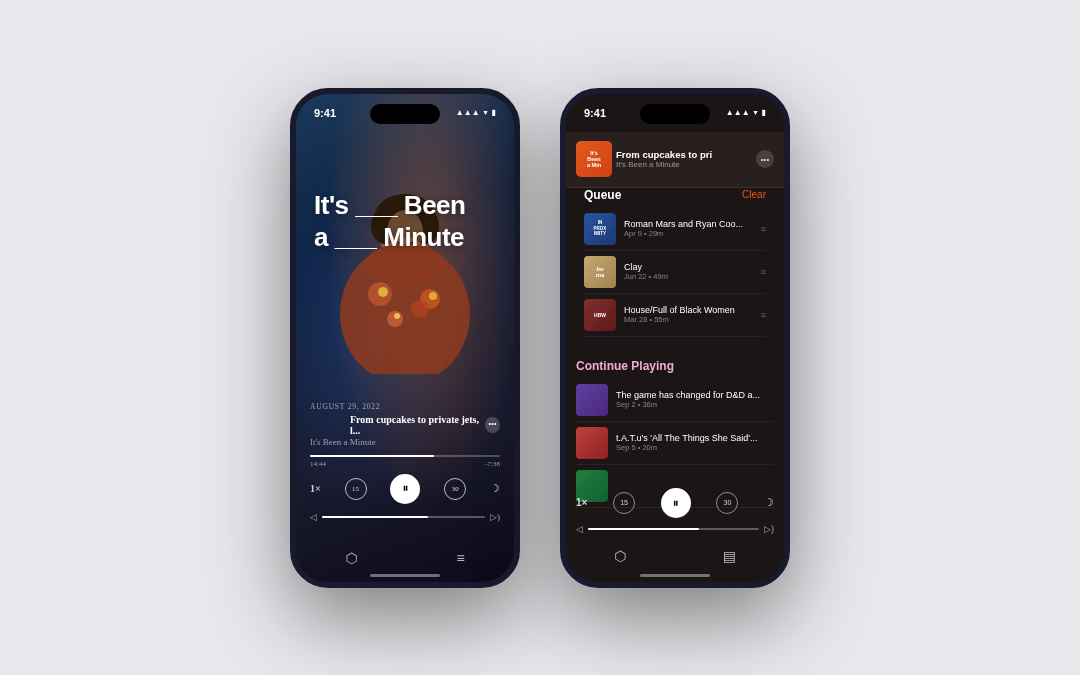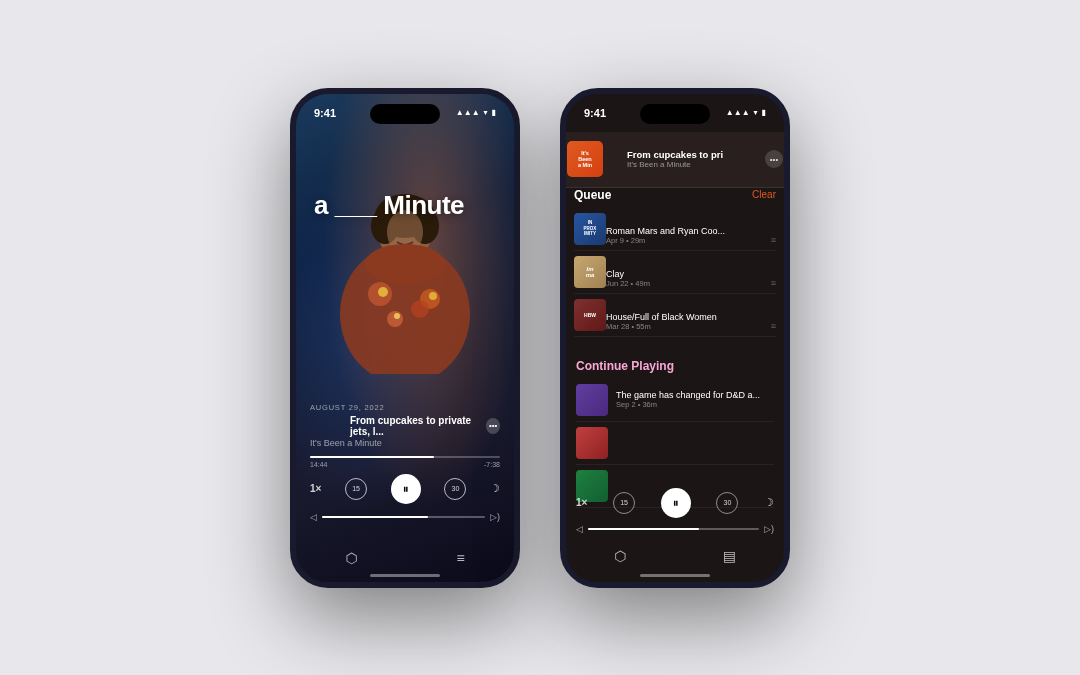--- a/index.html
+++ b/index.html
@@ -110,20 +110,21 @@
       letter-spacing: -0.5px;
       text-shadow: 0 2px 8px rgba(0,0,0,0.4);
     }
 
     .left-controls {
       position: absolute;
       bottom: 60px;
       left: 14px;
       right: 14px;
       z-index: 10;
+      font-family: Liberation Serif, serif;
     }
     .episode-date {
       font-size: 7.5px;
       color: rgba(255,255,255,0.55);
       letter-spacing: 0.8px;
       text-transform: uppercase;
       margin-bottom: 3px;
     }
     .episode-title-row {
       display: flex;
@@ -262,22 +263,22 @@
 
     
     .now-playing-bar {
       position: absolute;
       top: 38px;
       left: 0; right: 0;
       height: 56px;
       background: #2a1f1f;
       display: flex;
       align-items: center;
-      padding: 0 1px;
-      gap: 24px;
+      padding: 0 10px;
+      gap: 4px;
       border-bottom: 0.5px solid rgba(255,255,255,0.08);
     }
     .np-thumb {
       width: 36px; height: 36px;
       border-radius: 5px;
       background: linear-gradient(135deg, #e05a20, #d44010);
       flex-shrink: 0;
       overflow: hidden;
       display: flex; align-items: center; justify-content: center;
       font-size: 8px;
@@ -306,42 +307,43 @@
       display: flex; align-items: center; justify-content: center;
       font-size: 8px;
       color: rgba(255,255,255,0.8);
     }
 
     
     .queue-section {
       position: absolute;
       top: 94px;
       left: 0; right: 0;
-      padding: 0 8px;
+      padding: 0 18px;
     }
     .queue-header {
       display: flex;
       justify-content: space-between;
       align-items: center;
       margin-bottom: 6px;
     }
     .queue-label {
       font-size: 12px;
       font-weight: 700;
       color: #fff;
     }
     .queue-clear {
       font-size: 10px;
       color: #e05a20;
       font-weight: 500;
     }
 
     .queue-item {
       display: flex;
-      align-items: flex-end;
+      align-items: center;
+      gap: 8px;
       padding: 5px 0;
       border-bottom: 0.5px solid rgba(255,255,255,0.06);
     }
     .qi-thumb {
       width: 32px; height: 32px;
       border-radius: 4px;
       flex-shrink: 0;
     }
     .qi-thumb-1 {
       background: linear-gradient(135deg, #2855a0, #1a3a70);
@@ -473,20 +475,21 @@
       <ellipse cx="100" cy="82" rx="14" ry="18" fill="#2a1a0a"></ellipse>
 
       <ellipse cx="80" cy="88" rx="18" ry="22" fill="#9B6E4C" opacity="0.6"></ellipse>
 
       <path d="M 72 98 Q 80 104 88 98" stroke="#5a3020" stroke-width="2" fill="none"></path>
 
       <ellipse cx="80" cy="120" rx="40" ry="20" fill="#8B3A20"></ellipse>
     </svg>
 
     <div class="podcast-text-overlay">
+      <div>It's  ___  Been</div>
       <div>a  ___  Minute</div>
     </div>
 
     <div class="dynamic-island"></div>
 
     <div class="status-bar">
       <span class="status-time">9:41</span>
       <div class="status-icons">
         <span>▲▲▲</span>
         <span>▾</span>
@@ -609,20 +612,24 @@
       <div class="cp-item">
         <div class="cp-thumb cp-thumb-1"></div>
         <div class="cp-info">
           <div class="cp-title">The game has changed for D&amp;D a...</div>
           <div class="cp-meta">Sep 2 • 36m</div>
         </div>
       </div>
 
       <div class="cp-item">
         <div class="cp-thumb cp-thumb-2"></div>
+        <div class="cp-info">
+          <div class="cp-title">t.A.T.u's 'All The Things She Said'...</div>
+          <div class="cp-meta">Sep 5 • 20m</div>
+        </div>
       </div>
 
       <div class="cp-item">
         <div class="cp-thumb cp-thumb-3"></div>
       </div>
     </div>
 
     <div class="right-bottom-controls">
       <div class="right-playback-controls">
         <div class="ctrl-btn speed">1×</div>

